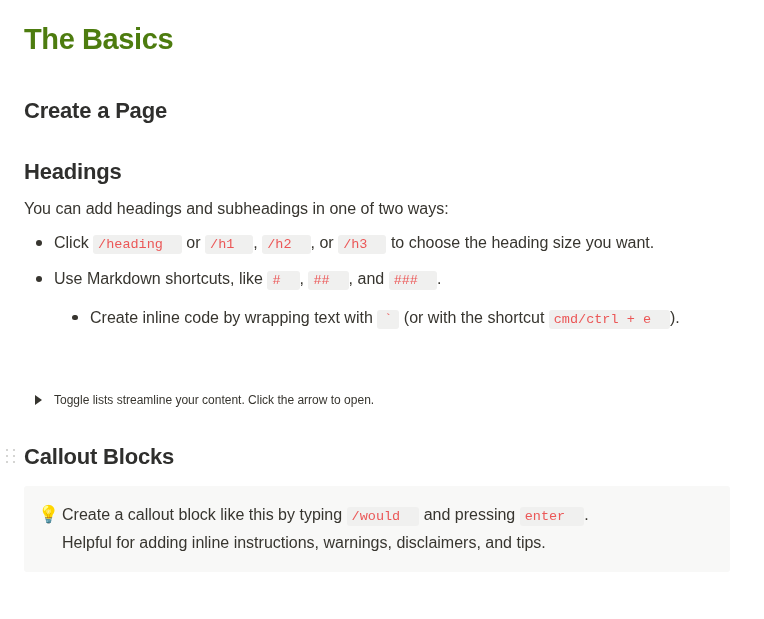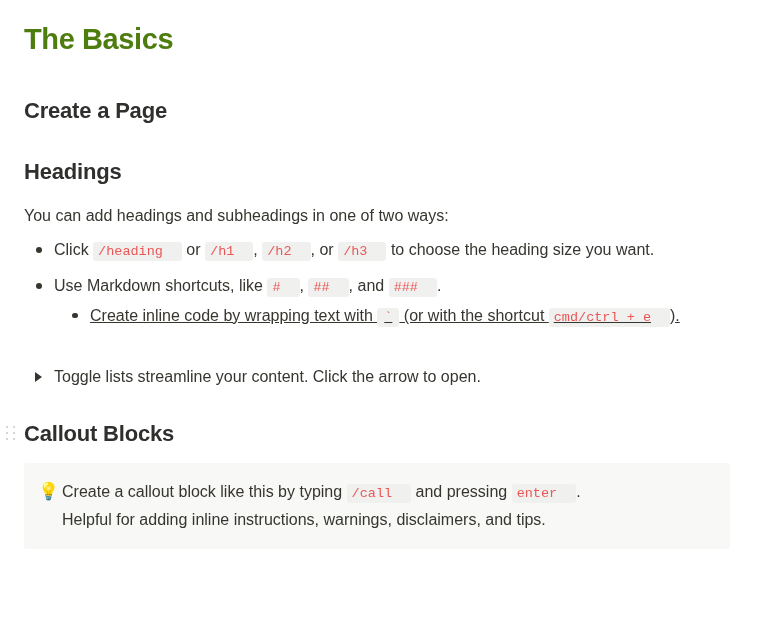--- a/index.html
+++ b/index.html
@@ -50,21 +50,21 @@
   .spacer-sm { height: 30px; }
 
   
   .para {
     font-size: 16px;
     line-height: 26px;
     margin: 12px 0 0 0;
     color: #37352f;
     max-width: 710px;
   }
-  .para.tight { margin-top: 17px; }
+  .para.tight { margin-top: 10px; }
   b { font-weight: bold; }
 
   
   code, .code {
     font-family: "Liberation Mono", "DejaVu Sans Mono", monospace;
     font-size: 13.5px;
     color: #eb5757;
     background: #f0f0ef;
     border-radius: 3px;
     padding: 2px 19px 2px 5px;
@@ -95,36 +95,35 @@
     position: absolute;
     left: 12px;
     top: 10px;
     width: 6px;
     height: 6px;
     border-radius: 50%;
     background: #37352f;
   }
   .bullet-item.nested {
     padding-left: 66px;
-    margin-top: 2px;
-    text-decoration: underline;
+    margin-top: 11px;
   }
   .bullet-item.nested > .dot {
     left: 48px;
     width: 5.5px;
     height: 5.5px;
   }
 
   
   .toggle-row {
     position: relative;
-    font-size: 16px;
+    font-size: 12px;
     line-height: 26px;
     padding-left: 30px;
-    margin-top: 3px;
+    margin-top: 24px;
     color: #37352f;
   }
   .toggle-arrow {
     position: absolute;
     left: 11px;
     top: 8px;
     width: 0;
     height: 0;
     border-left: 7px solid #37352f;
     border-top: 5px solid transparent;
@@ -238,19 +237,19 @@
         <i></i>
         <i></i>
         <i></i>
     </span>
     <h2 class="h2">Callout Blocks</h2>
   </div>
 
   <div class="callout">
     <span class="callout-emoji">💡</span>
     <div class="callout-body">
-      <span class="callout-line"><span>Create a callout block like this by typing </span><span class="code">/call</span><span> and pressing </span><span class="code">enter</span><span>.</span></span>
+      <span class="callout-line"><span>Create a callout block like this by typing </span><span class="code">/would</span><span> and pressing </span><span class="code">enter</span><span>.</span></span>
       <span class="callout-line">Helpful for adding inline instructions, warnings, disclaimers, and tips.</span>
 
     </div>
   </div>
 
 </div>
 
 </body></html>

